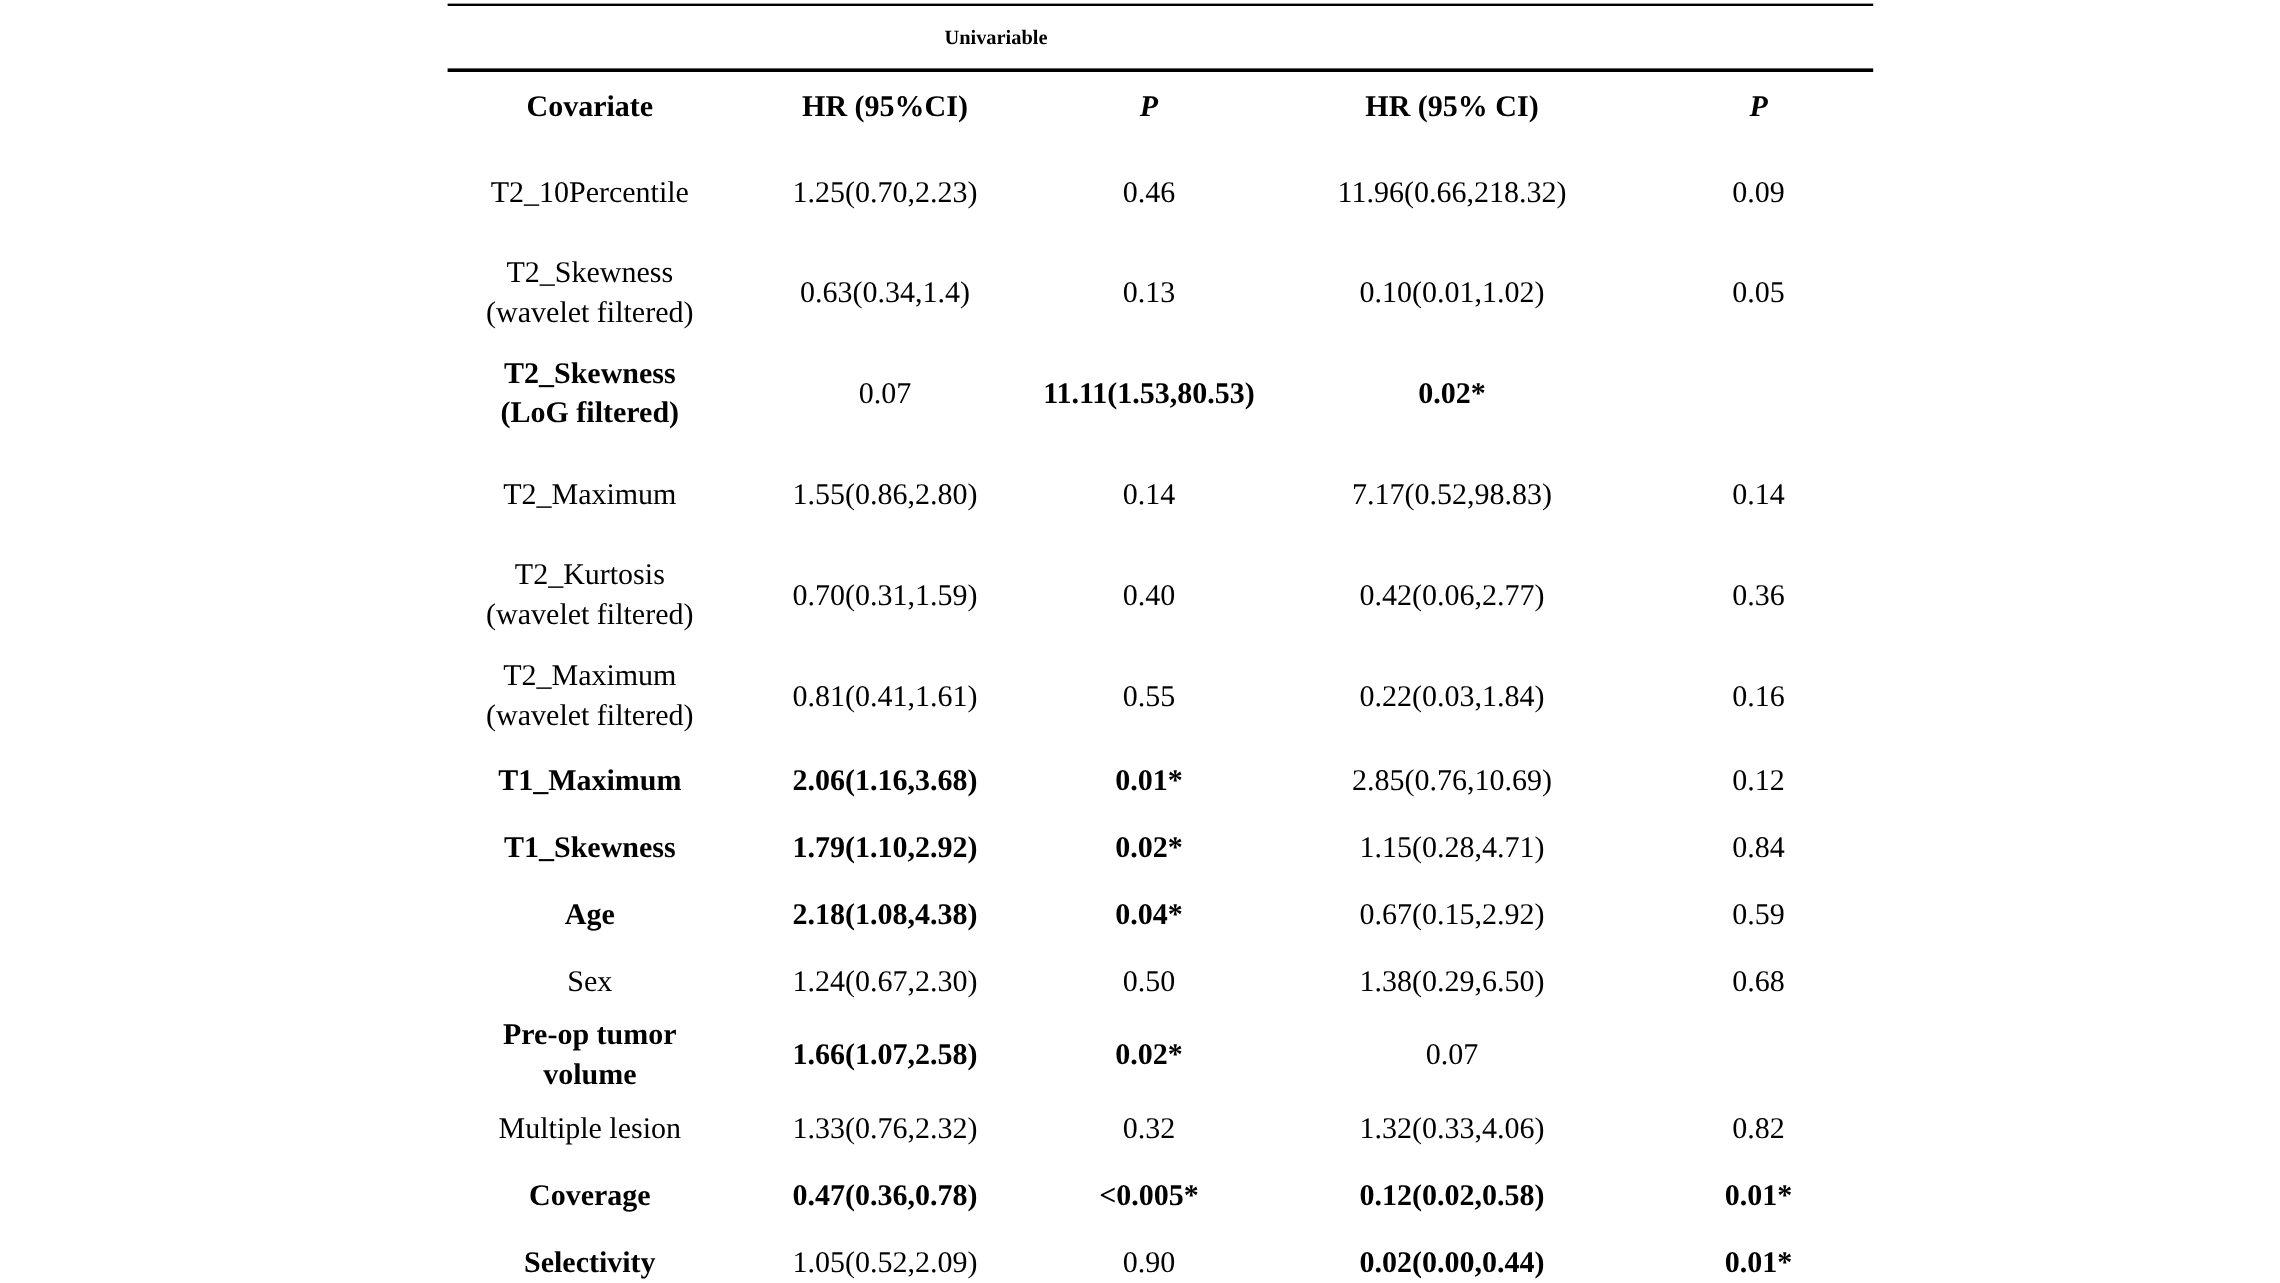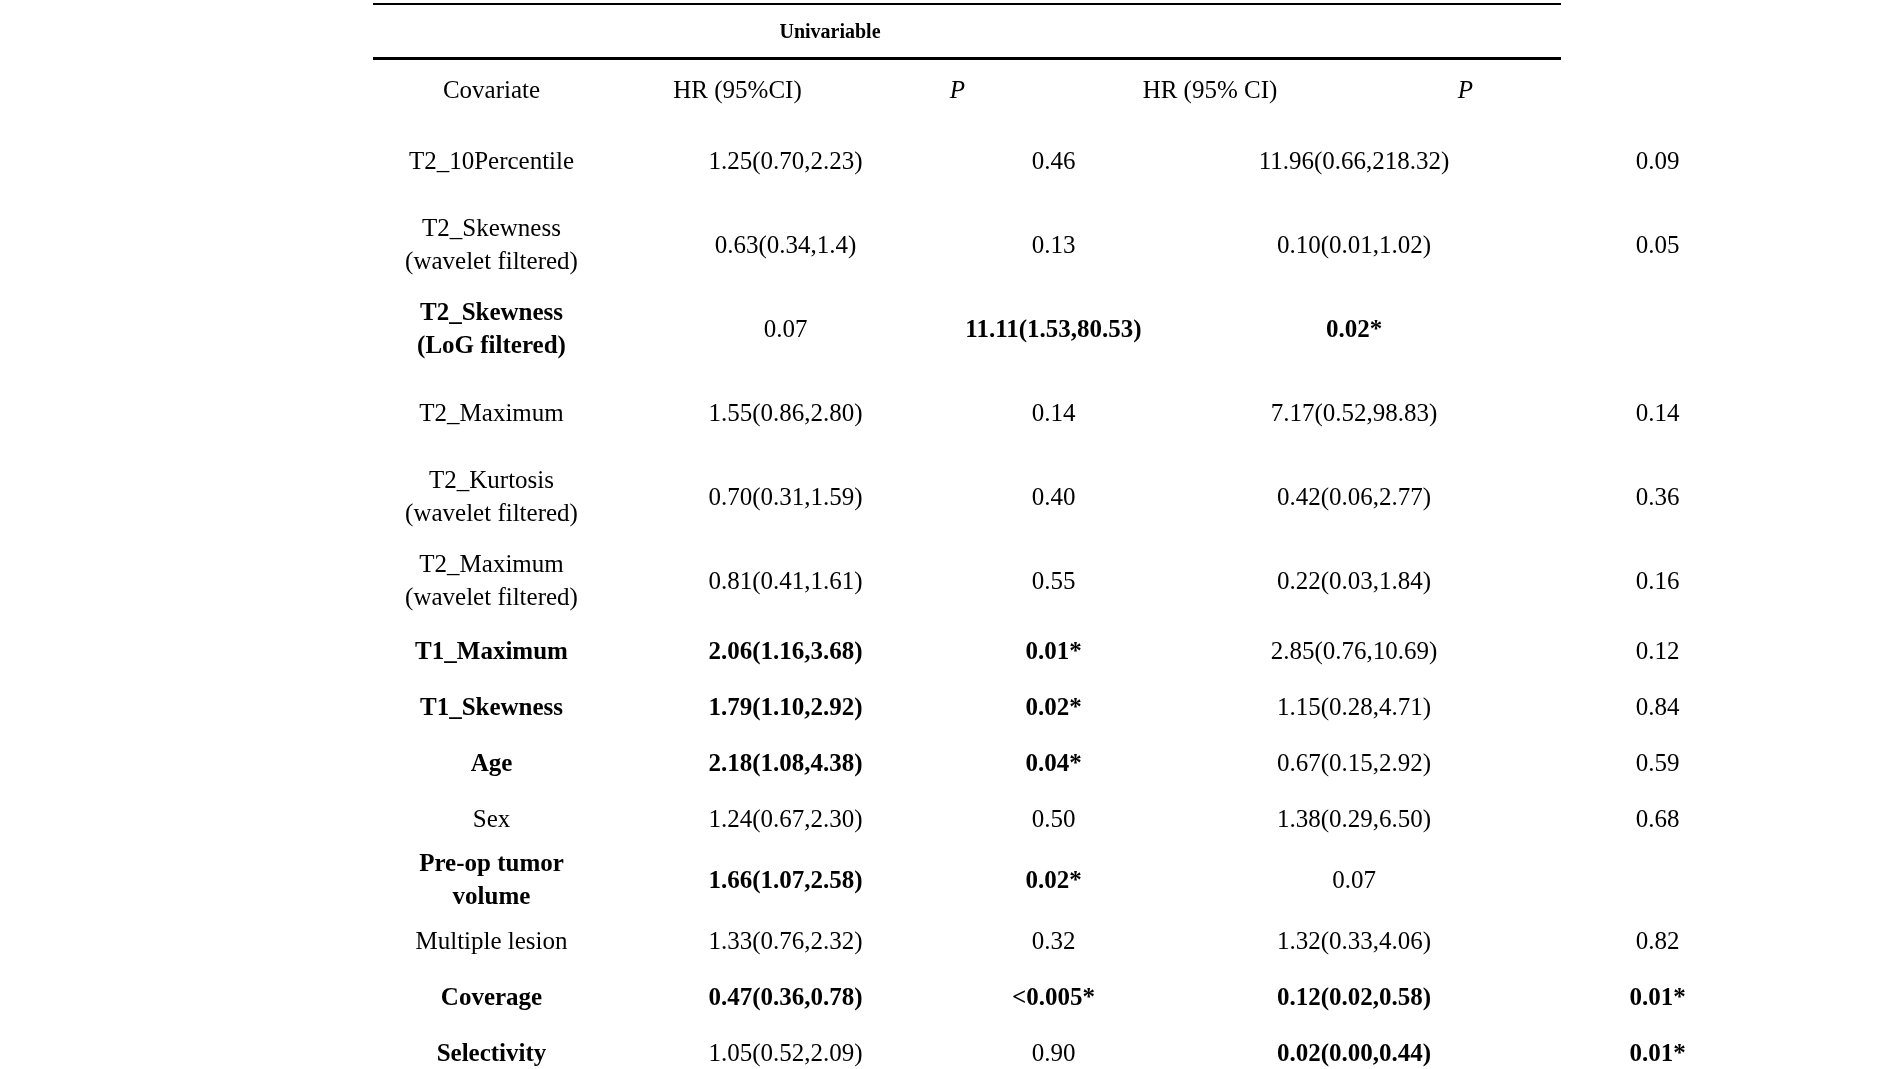--- a/index.html
+++ b/index.html
@@ -27,36 +27,37 @@
     display: grid;
     grid-template-columns: 237px 440px 511px;
   }
   .thead-group {
     height: 52px;
     border-bottom: 3px solid #000;
     align-items: center;
   }
   .thead-group .cell {
     font-weight: bold;
-    font-size: 20px;
+    font-size: 17px;
   }
   .thead-cols {
     height: 58px;
     align-items: center;
+    font-weight: bold;
   }
   .cell {
     text-align: center;
     display: flex;
     align-items: center;
     justify-content: center;
     line-height: 33px;
     padding: 0 4px;
     box-sizing: border-box;
   }
-  .row { align-items: center; gap: 48px; }
+  .row { align-items: center; }
   .row-lg { min-height: 84px; }
   .row-sm { min-height: 56px; }
   .row .cell { display: block; align-self: center; }
   .bold { font-weight: bold; }
   .italic { font-style: italic; }
 </style>
 </head>
 <body>
 
 <div class="paper-table">

